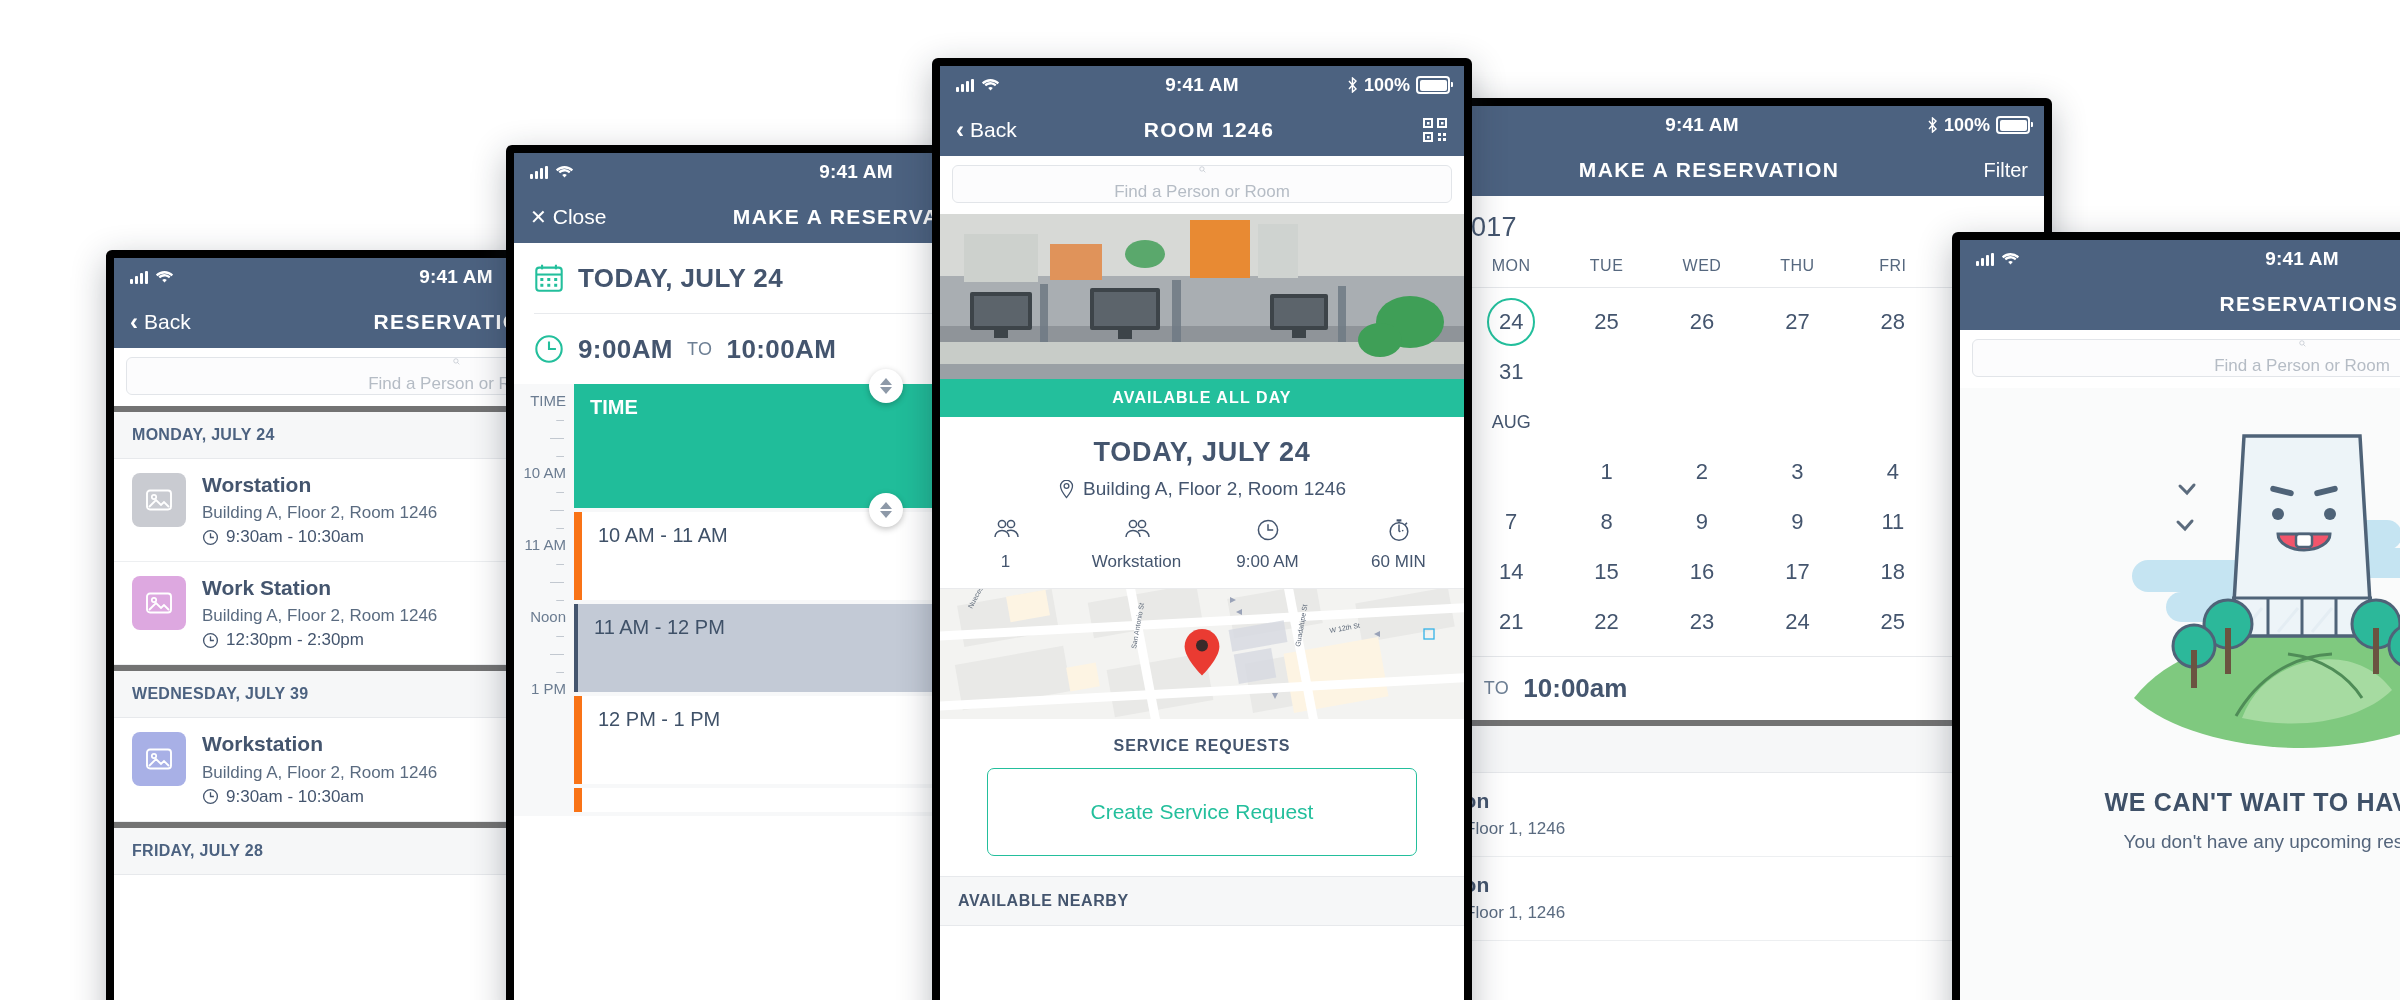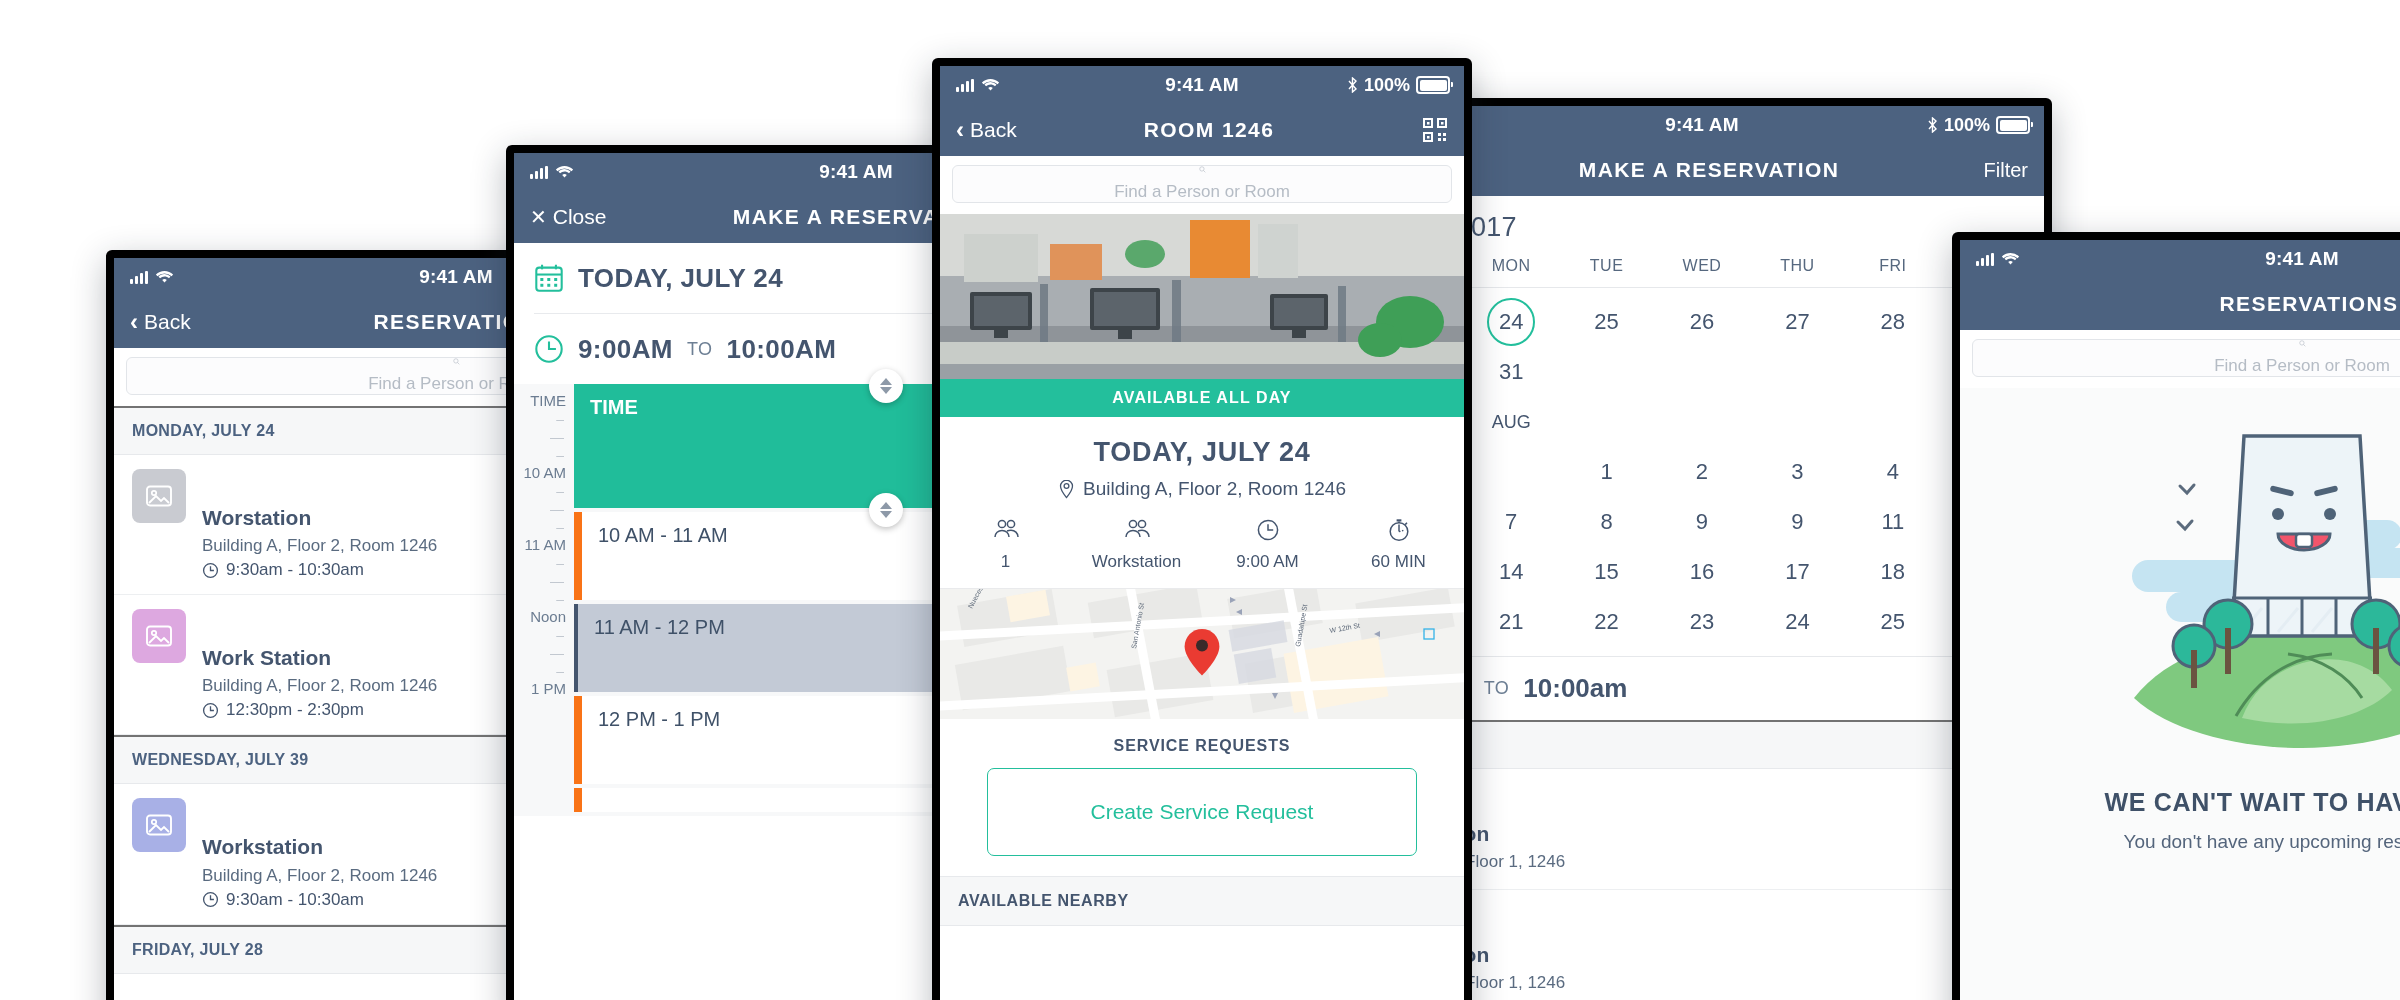--- a/index.html
+++ b/index.html
@@ -34,25 +34,25 @@
   .nav-right{position:absolute;right:16px;display:flex;align-items:center;font-size:20px;}
   .chev-l{font-size:24px;line-height:1;font-weight:bold;}
 
   
   .searchwrap{padding:9px 12px 11px;background:#fff;}
   .searchbox{height:36px;border:1px solid #e2e5e9;border-radius:6px;background:#fcfcfd;
              display:flex;align-items:center;gap:9px;padding:0 13px;flex-direction:column;}
   .searchbox .ph{color:#b5bcc5;font-size:17px;}
 
   
-  .sec-head{background:#f6f7f8;border-top:2px solid #737373;border-bottom:1px solid #e7e9ec;
+  .sec-head{background:#f6f7f8;border-top:6px solid #737373;border-bottom:1px solid #e7e9ec;
             padding:14px 18px;font-size:16px;font-weight:bold;color:#4c6280;letter-spacing:.3px;}
   .row{display:flex;gap:16px;padding:14px 18px;background:#fff;border-bottom:1px solid #edeff1;align-items:flex-start;}
   .thumb{width:54px;height:54px;border-radius:8px;flex:none;display:flex;align-items:center;justify-content:center;}
-  .row-title{font-size:21px;font-weight:bold;color:#44556e;line-height:1.15;margin-top:37px;}
+  .row-title{font-size:21px;font-weight:bold;color:#44556e;line-height:1.15;}
   .row-sub{font-size:17px;color:#5a6b80;margin-top:5px;line-height:1.3;}
   .row-time{font-size:17px;color:#44556e;margin-top:3px;display:flex;align-items:center;gap:7px;}
 
   
   #phone1{left:106px;top:250px;width:700px;height:780px;}
 
   
   #phone2{left:506px;top:145px;width:700px;height:880px;}
   .p2-sum{background:#fff;padding:0 20px;}
   .p2-line{display:flex;align-items:center;gap:14px;height:70px;}

